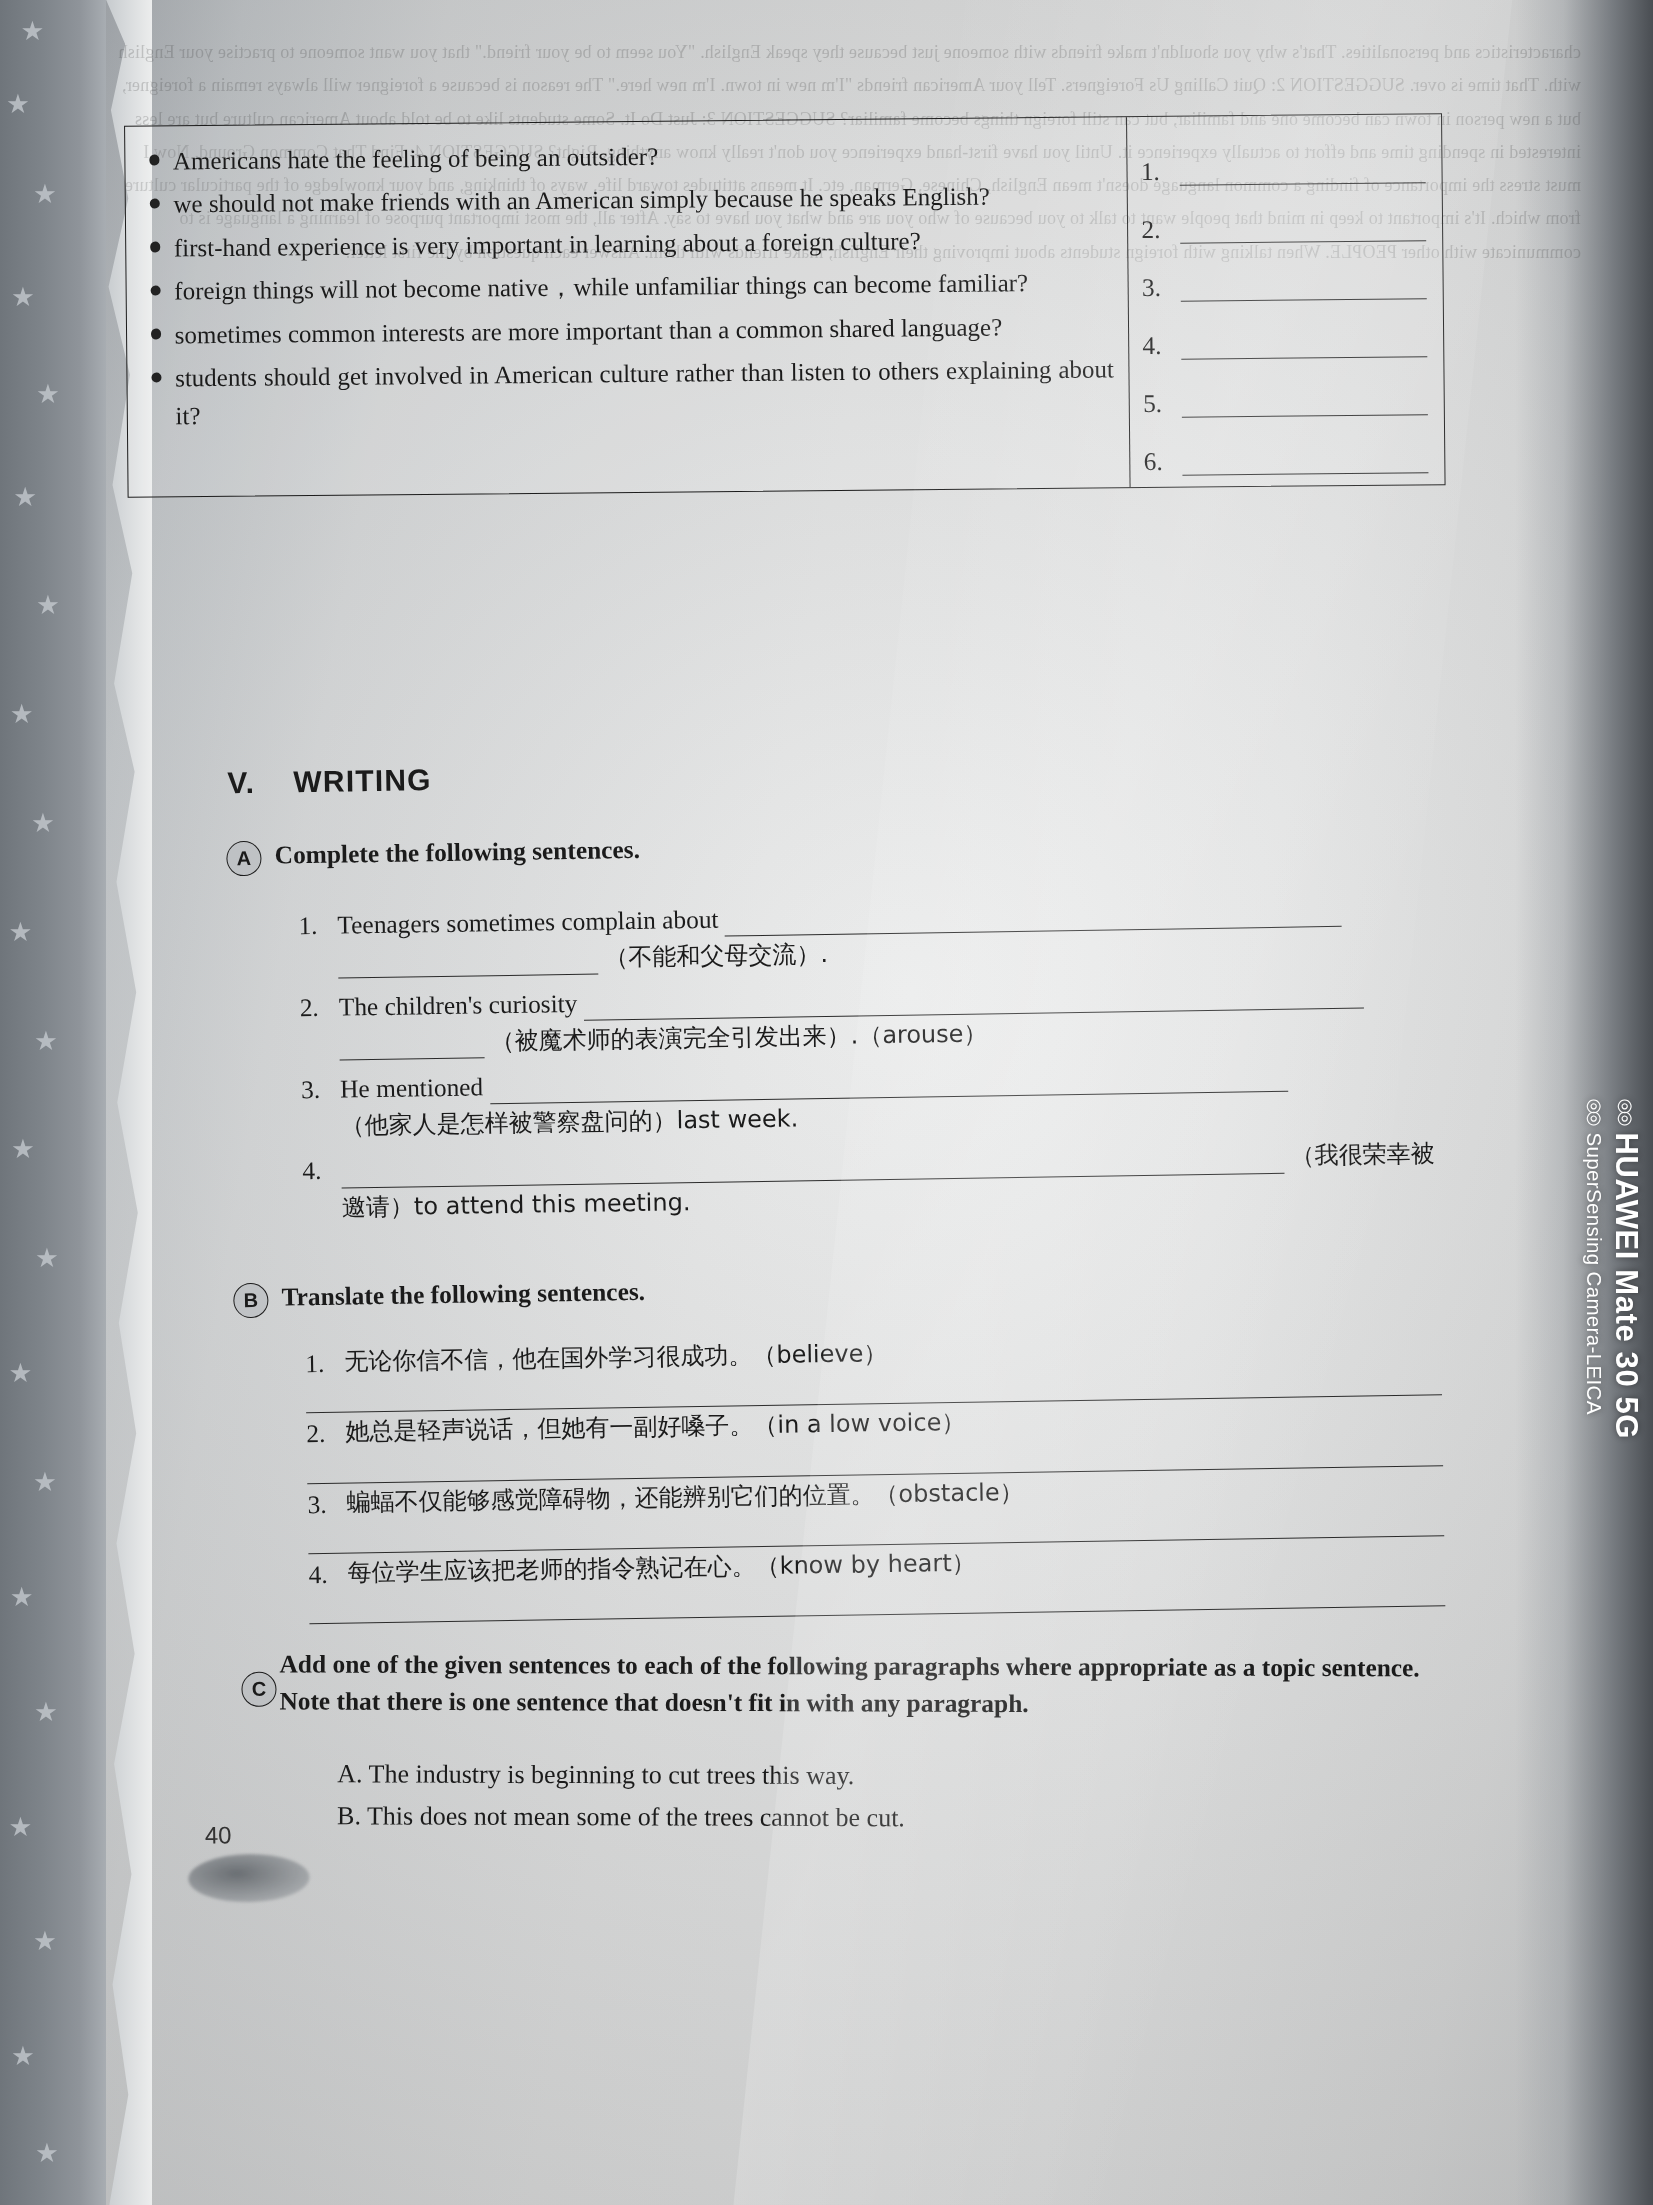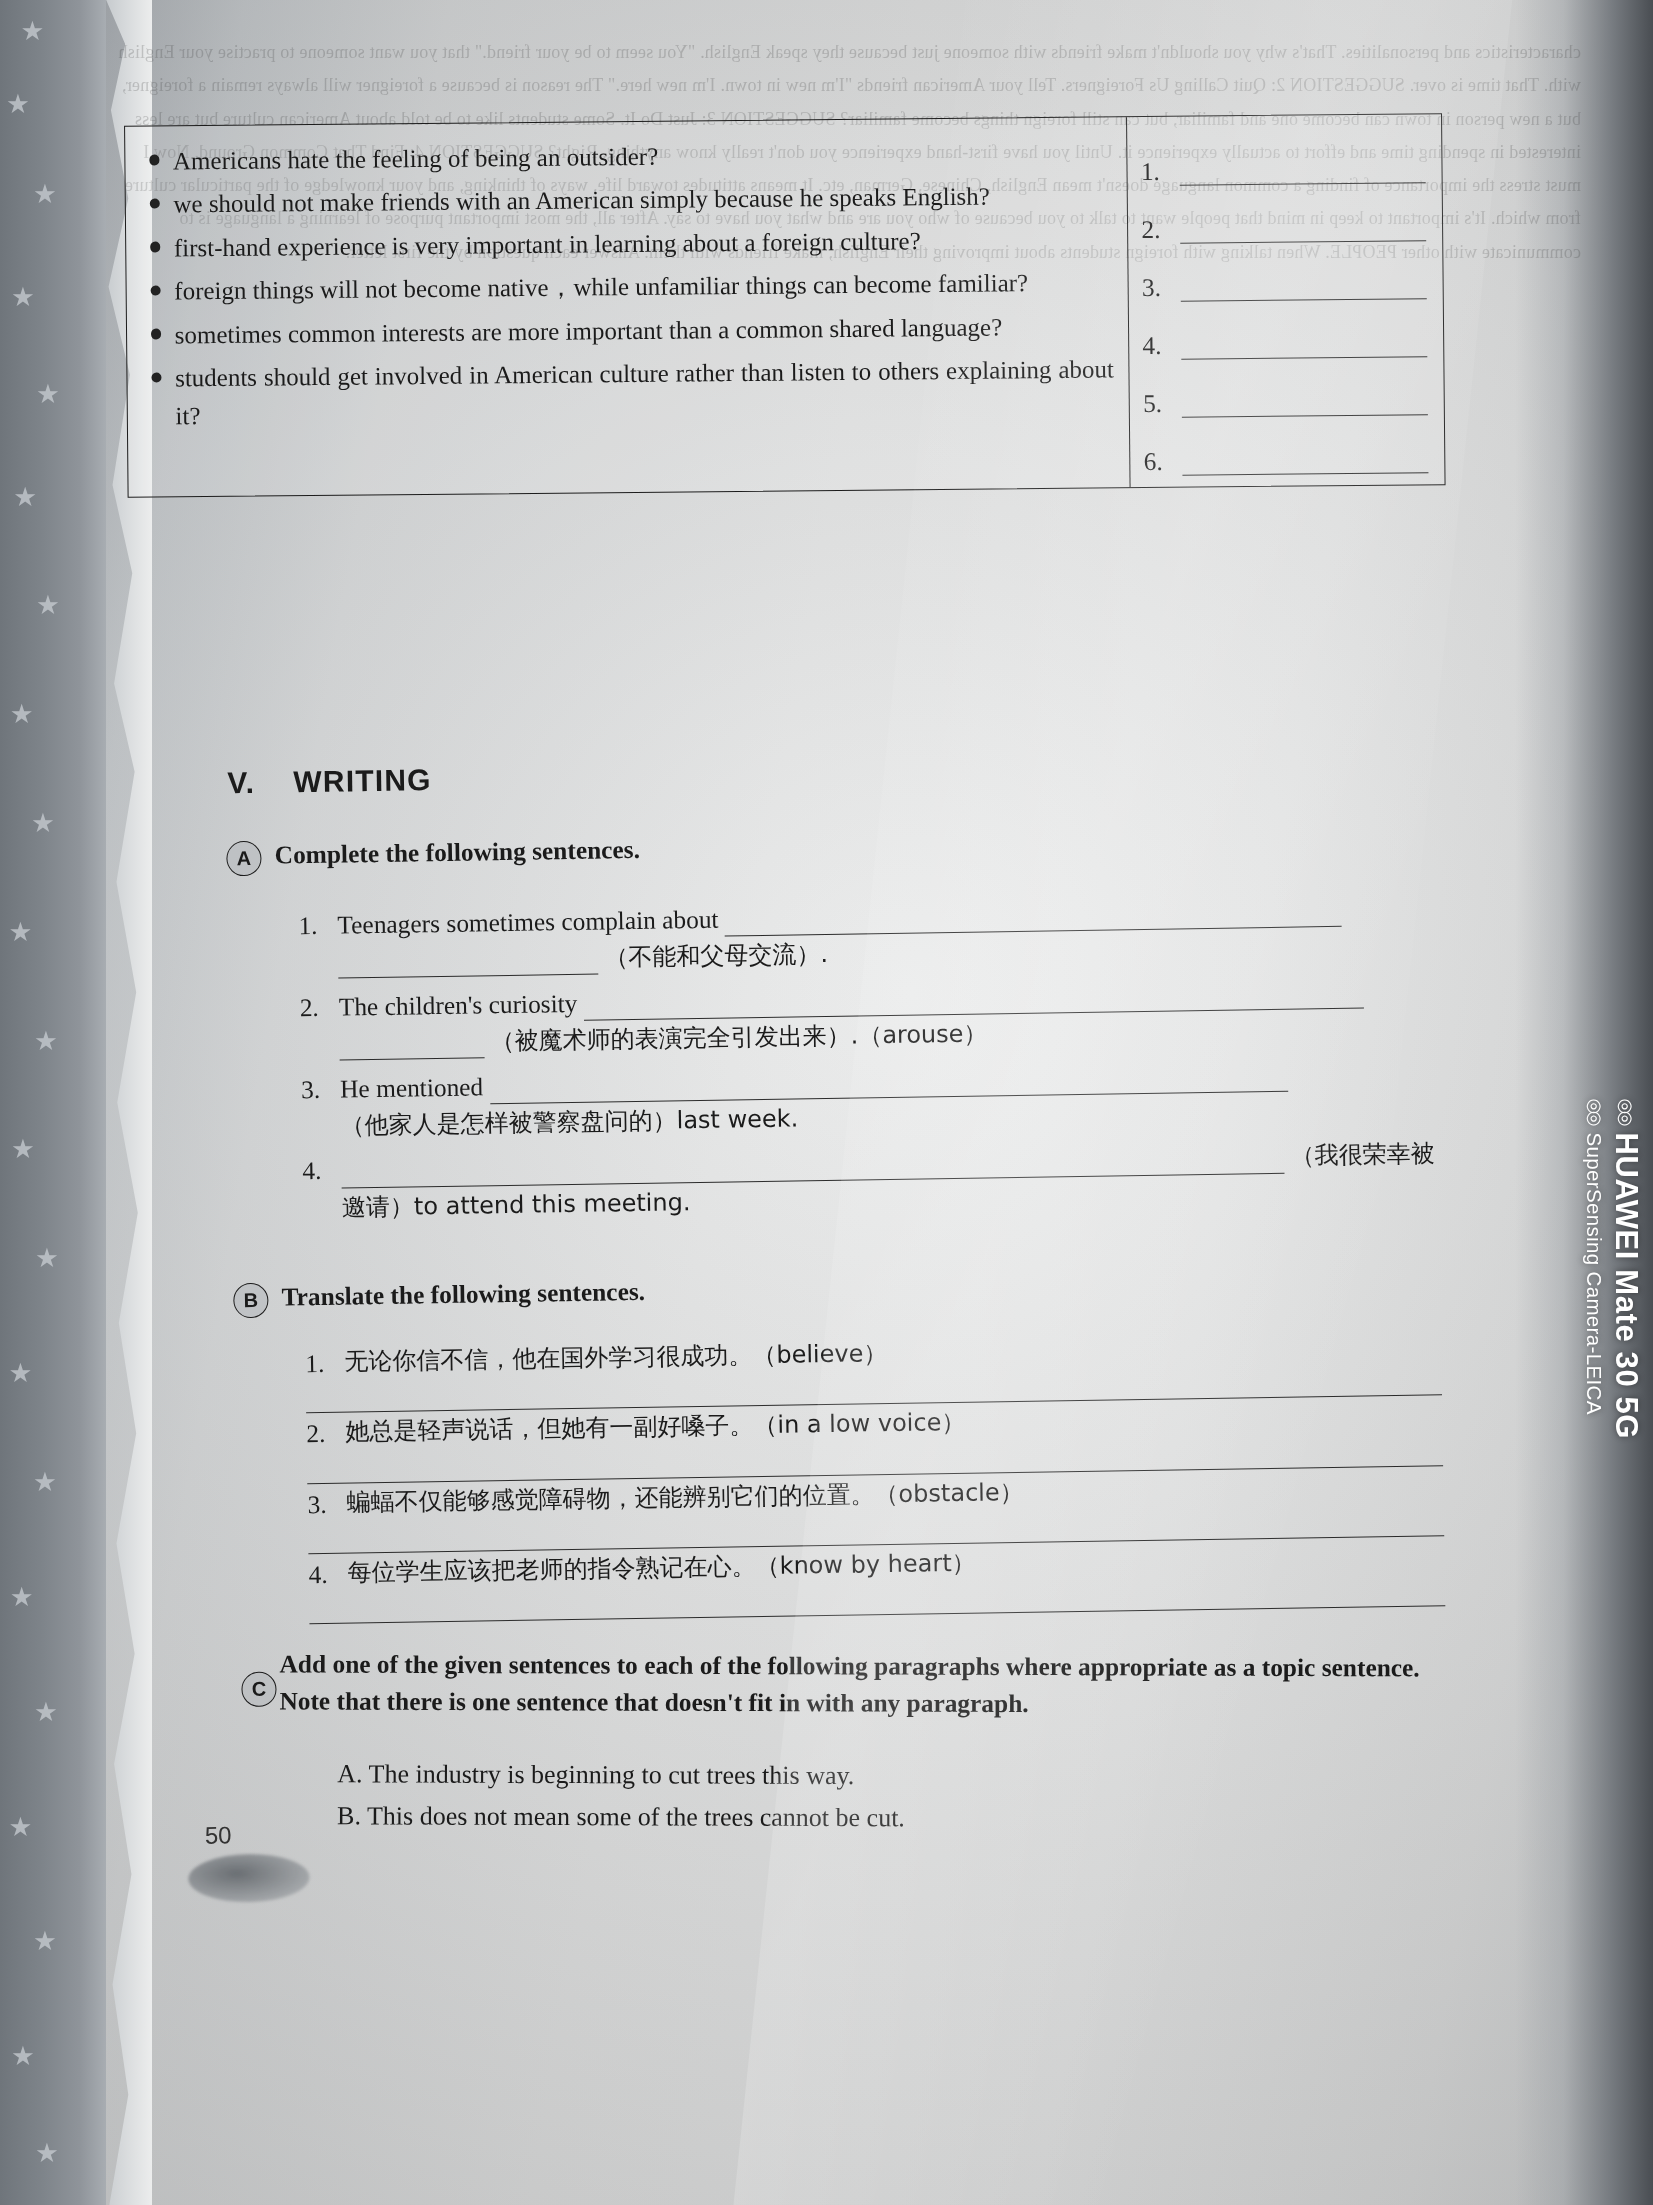--- a/index.html
+++ b/index.html
@@ -484,21 +484,21 @@
       <span class="circle">C</span>
     </div>
 
     <div class="cbody">Add one of the given sentences to each of the following paragraphs where appropriate as a topic sentence.  Note that there is one sentence that doesn't fit in with any paragraph.</div>
 
     <div class="clist">
       <div>A.  The industry is beginning to cut trees this way.</div>
       <div>B.  This does not mean some of the trees cannot be cut.</div>
     </div>
 
-    <div class="pagenum">50</div>
+    <div class="pagenum">40</div>
     <div class="thumb"></div>
 
   </div>
 </div>
 
 <div id="glare"></div>
 
 <div id="watermark">
   <div class="wm-row">
     <span class="wm-rings">

